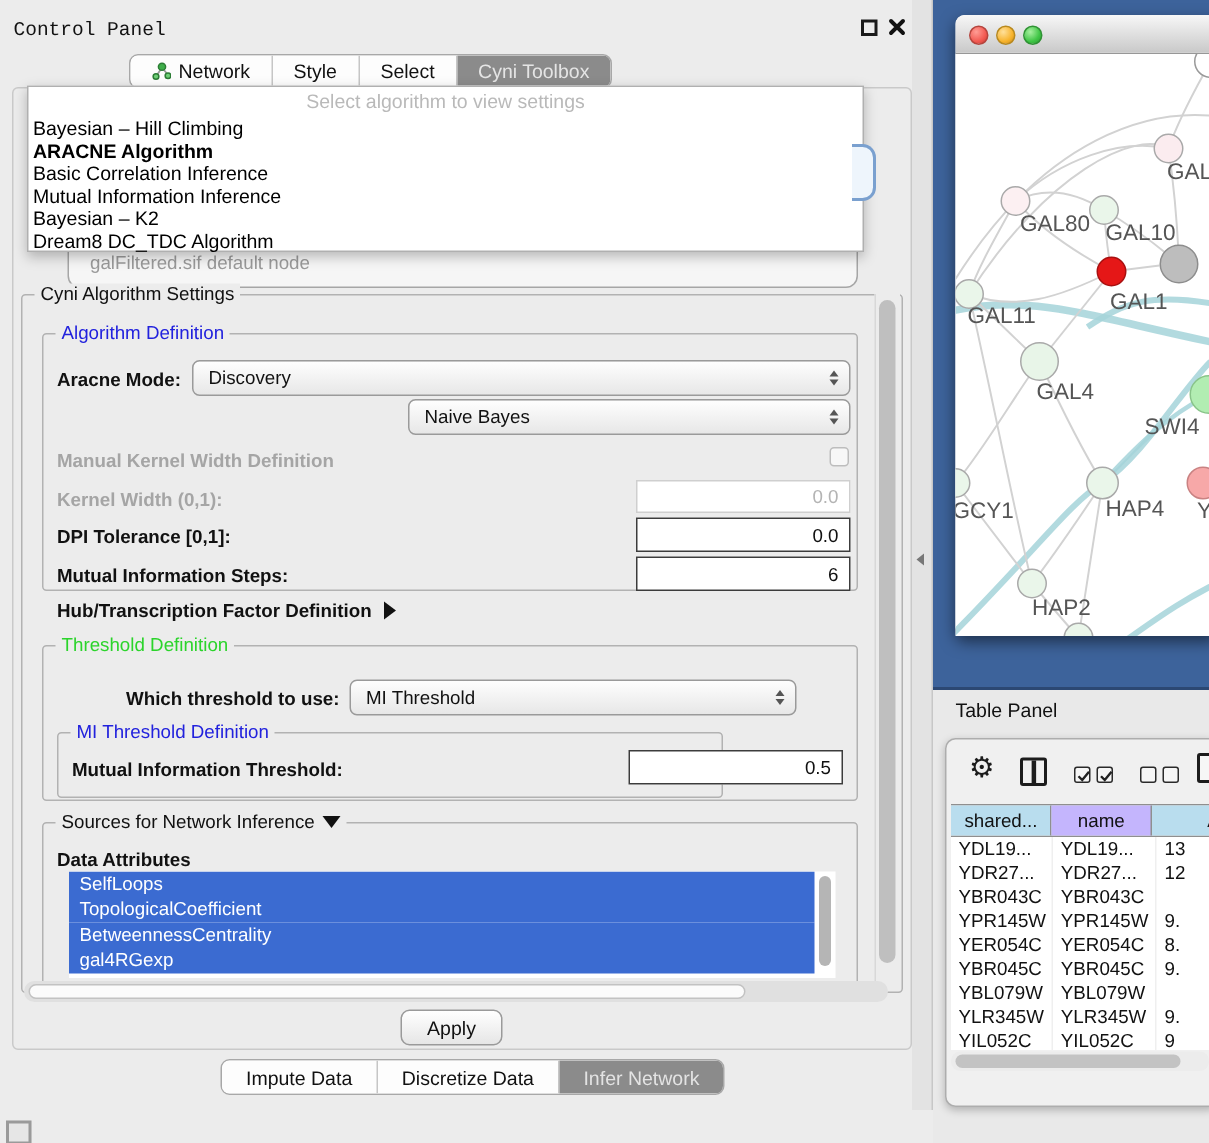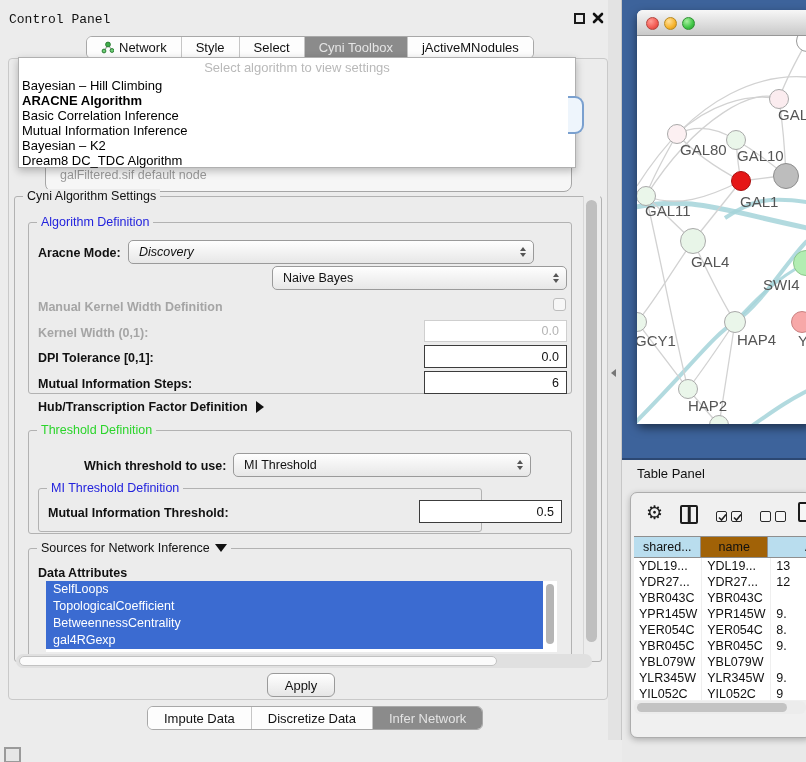--- a/index.html
+++ b/index.html
@@ -131,21 +131,21 @@
   .gear { left:646px; top:503px; font-size:19px; color:#1c1c1c; z-index:7; line-height:1; }
   .cols-icon { left:680px; top:505px; width:18px; height:19px; border:2.5px solid #1c1c1c; border-radius:2px; z-index:7; }
   .cols-icon i { position:absolute; left:50%; top:0; width:2.5px; height:100%; background:#1c1c1c; transform:translateX(-50%);}
   .cb { position:absolute; top:511px; width:11px; height:11px; border:1.5px solid #2a2a2a; border-radius:2px; z-index:7; background:#f6f6f6;}
   .cb svg { position:absolute; left:0; top:0; }
   .file-icon { left:798px; top:502px; width:14px; height:20px; border:2.5px solid #1c1c1c; border-radius:2px; background:#f6f6f6; z-index:7; }
 
   .tbl { left:634px; top:536px; width:178px; height:164px; overflow:hidden; z-index:6; background:#fff; }
   .tbl-header { display:flex; height:22px; border-top:1px solid #8f8f8f; border-bottom:1px solid #8f8f8f; }
   .th { font-size:12.5px; display:flex; align-items:center; justify-content:center;
-    border-right:1px solid #8f8f8f; border-left:1px solid #fff0; background:#a16207; overflow:hidden; }
+    border-right:1px solid #8f8f8f; border-left:1px solid #fff0; background:#c4b5fd; overflow:hidden; }
   .th.hl { background:#b9ddee; }
   .c1 { width:76px; } .c2 { width:77px; } .c3 { width:45px; }
   .trow { display:flex; height:16px; }
   .td { font-size:12.5px; line-height:16px; padding-left:5px; white-space:nowrap; overflow:hidden; border-right:1px solid #efefef; }
   .tbl-hscroll-track { left:634px; top:701px; width:172px; height:13px; background:#ececec; border-radius:6px; z-index:7; }
   .tbl-hscroll-thumb { left:637px; top:703px; width:150px; height:9px; background:#c3c3c3; border-radius:5px; z-index:8; }
 
   .x-svg { display:block; }
 </style>
 </head>
@@ -177,23 +177,20 @@
     </div>
     <div class="tab">
         <span>Style</span>
       </div>
     <div class="tab">
         <span>Select</span>
       </div>
     <div class="tab sel">
         <span>Cyni Toolbox</span>
       </div>
-    <div class="tab">
-        <span>jActiveMNodules</span>
-      </div>
   </div>
 
   <div class="abs content-panel"></div>
 
   <div class="abs combo-fragment"></div>
 
   <div class="abs ghost-combo">
     <span>galFiltered.sif default node</span>
   </div>
 
@@ -211,21 +208,21 @@
 
   <div class="fs" style="left:14px;top:196px;width:588px;height:466px;">
     <span class="fs-legend">Cyni Algorithm Settings</span>
   </div>
 
   <div class="fs" style="left:28px;top:222px;width:544px;height:172px;">
     <span class="fs-legend legend-blue">Algorithm Definition</span>
   </div>
 
   <div class="lbl" style="left:38px;top:246px;">Aracne Mode:</div>
-  <div class="combo" style="left:128px;top:240px;width:406px;height:24px;font-style:italic;">
+  <div class="combo" style="left:128px;top:240px;width:439px;height:24px;">
     <span>Discovery</span>
     <span class="stepper">
         <i class="up"></i>
         <i class="dn"></i>
       </span>
   </div>
 
   <div class="combo" style="left:272px;top:266px;width:295px;height:24px;">
     <span>Naive Bayes</span>
     <span class="stepper">

